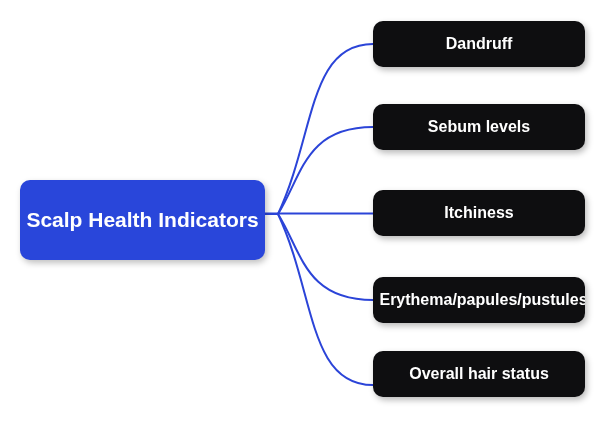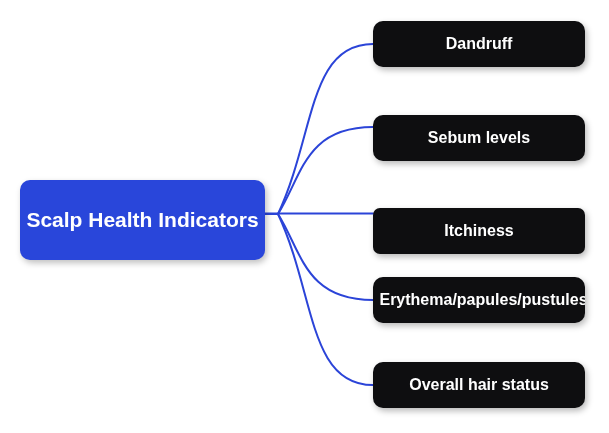--- a/index.html
+++ b/index.html
@@ -56,24 +56,24 @@
   .node.child{
     left:373px;
     width:212px;height:46px;
     background:var(--child-bg);
     border-radius:10px;
     font-size:16px;
     padding:0 3px;
     box-shadow:2px 3px 6px rgba(0,0,0,0.28);
   }
   .node.child-0{top:21px;}
-  .node.child-1{top:115px;}
-  .node.child-2{top:208px;border-radius:7px;}
+  .node.child-1{top:104px;}
+  .node.child-2{top:190px;}
   .node.child-3{top:277px;padding-left:12px;}
-  .node.child-4{top:362px;}
+  .node.child-4{top:351px;}
 </style>
 </head>
 <body>
 
 <div class="canvas">
 
   <svg class="links" viewBox="0 0 609 433" xmlns="http://www.w3.org/2000/svg">
     <path d="M265,214 L278,214 C 315,135 308,44 373,44"></path>
     <path d="M265,214 L278,214 C 302,176 305,127 373,127"></path>
     <path d="M265,213.5 L373,213.5"></path>

